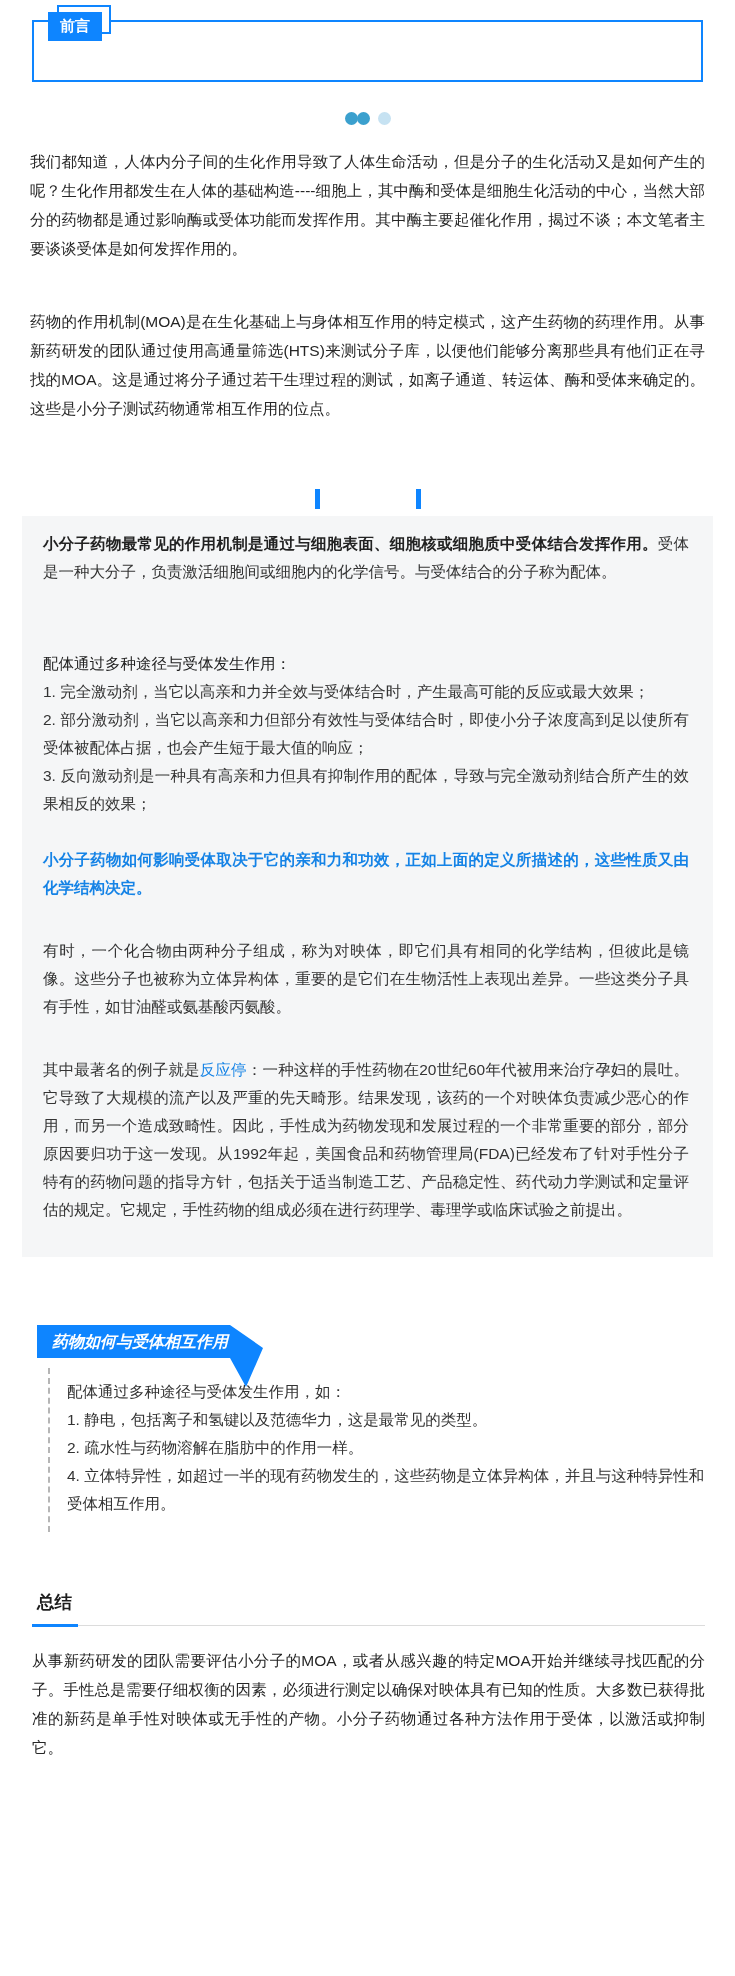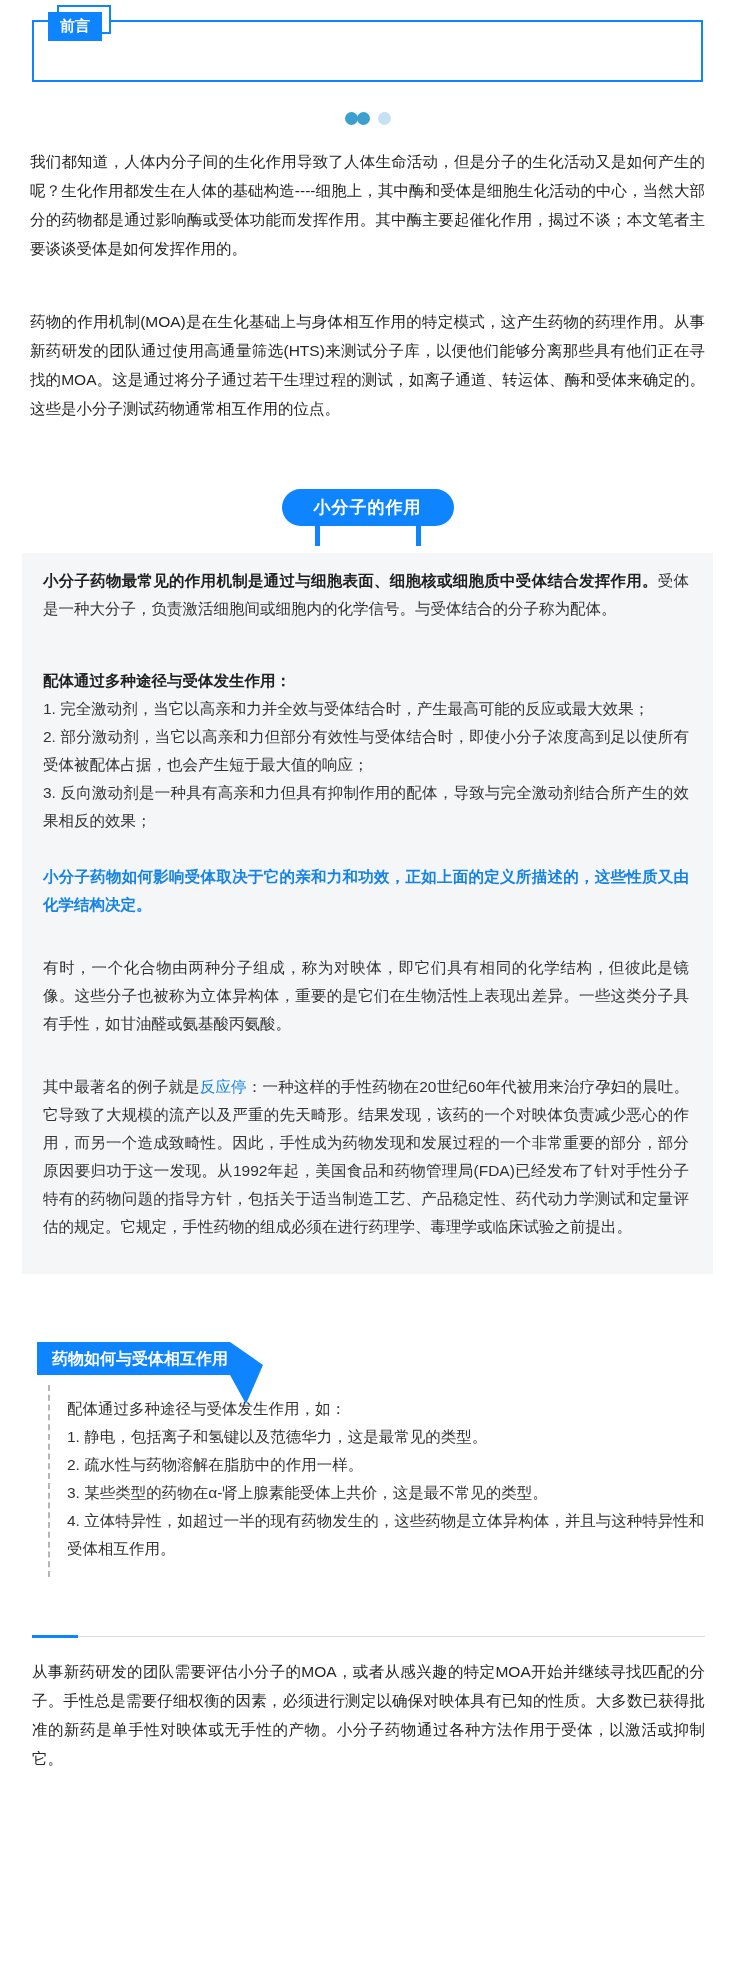--- a/index.html
+++ b/index.html
@@ -62,28 +62,28 @@
     margin:7px 22px 0;
     background:#F5F6F7;
     padding:14px 24px 5px 21px;
     font-size:15.5px;
     line-height:28px;
     color:#333;
     text-align:justify;
   }
   .card p { margin:0 0 0; }
   .card .lead b { color:#222; }
-  .card .list-heading { font-weight:700; color:#222; margin-top:44px; }
+  .card .list-heading { font-weight:400; color:#222; margin-top:64px; }
   .card .agonist-item { margin:0; }
   .card .highlight { color:#1583E6; font-weight:700; margin-top:28px; }
   .card .sp { margin-top:35px; }
   .card .pad-bottom { padding-bottom:28px; }
   .card a.inline-link { color:#1583E6; text-decoration:none; cursor:pointer; }
   
-  .banner { position:relative; margin:68px 0 0 37px; width:250px; height:33px; }
+  .banner { position:relative; margin:68px 0 0 37px; width:250px; height:33px;font-style:italic; }
   .banner svg { position:absolute; top:0; left:0; overflow:visible; }
   .banner .txt {
     position:absolute; left:15px; top:0; width:180px;
     line-height:33px; color:#fff; font-weight:700; font-size:16px;
     white-space:nowrap;
   }
   
   .dash-list {
     margin:10px 30px 0 48px;
     border-left:2px dashed #b5b5b5;
@@ -117,21 +117,20 @@
 </div>
 
 <div class="dots">
   <i class="d1"></i><i class="d2"></i><i class="d3"></i>
 </div>
 
 <p class="article-p">我们都知道，人体内分子间的生化作用导致了人体生命活动，但是分子的生化活动又是如何产生的呢？生化作用都发生在人体的基础构造----细胞上，其中酶和受体是细胞生化活动的中心，当然大部分的药物都是通过影响酶或受体功能而发挥作用。其中酶主要起催化作用，揭过不谈；本文笔者主要谈谈受体是如何发挥作用的。</p>
 <p class="article-p">药物的作用机制(MOA)是在生化基础上与身体相互作用的特定模式，这产生药物的药理作用。从事新药研发的团队通过使用高通量筛选(HTS)来测试分子库，以便他们能够分离那些具有他们正在寻找的MOA。这是通过将分子通过若干生理过程的测试，如离子通道、转运体、酶和受体来确定的。这些是小分子测试药物通常相互作用的位点。</p>
 
 <div class="pill-wrap">
-  <span class="pill">小分子的作用</span>
   <div class="pill-legs">
     <i></i>
     <i></i>
   </div>
 </div>
 
 <div class="card">
   <p class="lead"><b>小分子药物最常见的作用机制是通过与细胞表面、细胞核或细胞质中受体结合发挥作用。</b><span>受体是一种大分子，负责激活细胞间或细胞内的化学信号。与受体结合的分子称为配体。</span></p>
 
   <p class="list-heading">配体通过多种途径与受体发生作用：</p>
@@ -151,22 +150,22 @@
   <svg width="250" height="62" viewBox="0 0 250 62">
     <polygon points="0,0 193,0 226,23 209,62 193,33 0,33" fill="#0E85FF"></polygon>
   </svg>
   <span class="txt">药物如何与受体相互作用</span>
 </div>
 
 <div class="dash-list">
   <div>配体通过多种途径与受体发生作用，如：</div>
   <div>1. 静电，包括离子和氢键以及范德华力，这是最常见的类型。</div>
   <div>2. 疏水性与药物溶解在脂肪中的作用一样。</div>
-  <div>3. 某些类型的药物在α-肾上腺素能受体上共价，这是最不常见的类型。</div>
   <div>4. 立体特异性，如超过一半的现有药物发生的，这些药物是立体异构体，并且与这种特异性和受体相互作用。</div>
 </div>
 
 <div class="summary">
+  <h2>总结</h2>
   <div class="rule">
       <i></i>
     </div>
   <p class="body">从事新药研发的团队需要评估小分子的MOA，或者从感兴趣的特定MOA开始并继续寻找匹配的分子。手性总是需要仔细权衡的因素，必须进行测定以确保对映体具有已知的性质。大多数已获得批准的新药是单手性对映体或无手性的产物。小分子药物通过各种方法作用于受体，以激活或抑制它。</p>
 </div>
 
 </body></html>

